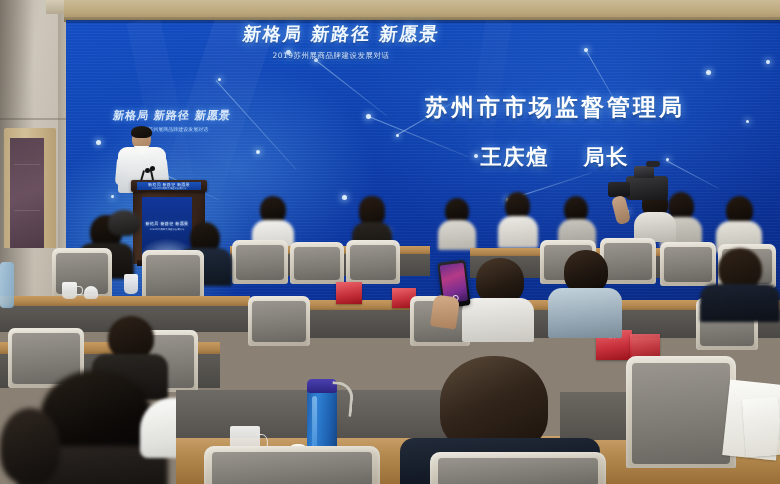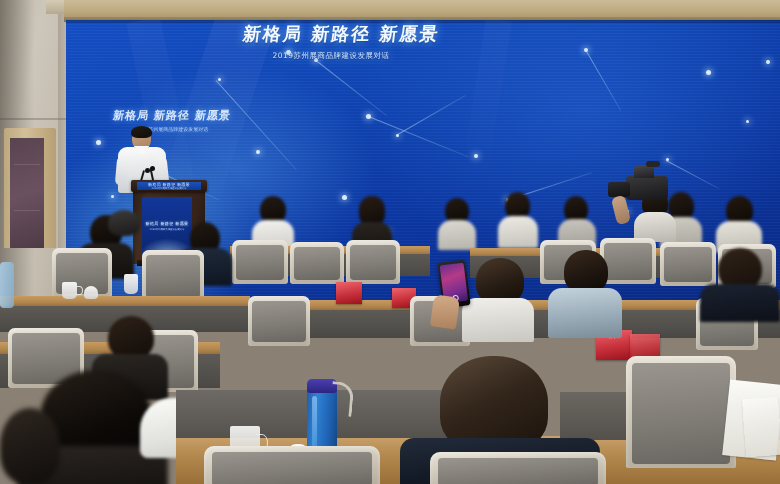--- a/index.html
+++ b/index.html
@@ -419,20 +419,24 @@
     <div class="line1">新格局  新路径  新愿景</div>
     <div class="line2">2019苏州展商品牌建设发展对话</div>
   </div>
 
   <div class="hl-side">
     <div class="line1">新格局 新路径 新愿景</div>
     <div class="line2">2019苏州展商品牌建设发展对话</div>
   </div>
 
   <div class="ident">
+    <div class="org">苏州市市场监督管理局</div>
+    <div class="who">
+      <span>王庆煊</span><span class="gap"></span><span>局长</span>
+    </div>
   </div>
 
   <div class="speaker">
     <div class="sp-body"></div>
     <div class="sp-arm-l"></div>
     <div class="sp-arm-r"></div>
     <div class="sp-head"></div>
     <div class="sp-hair"></div>
     <div class="sp-collar"></div>
   </div>

